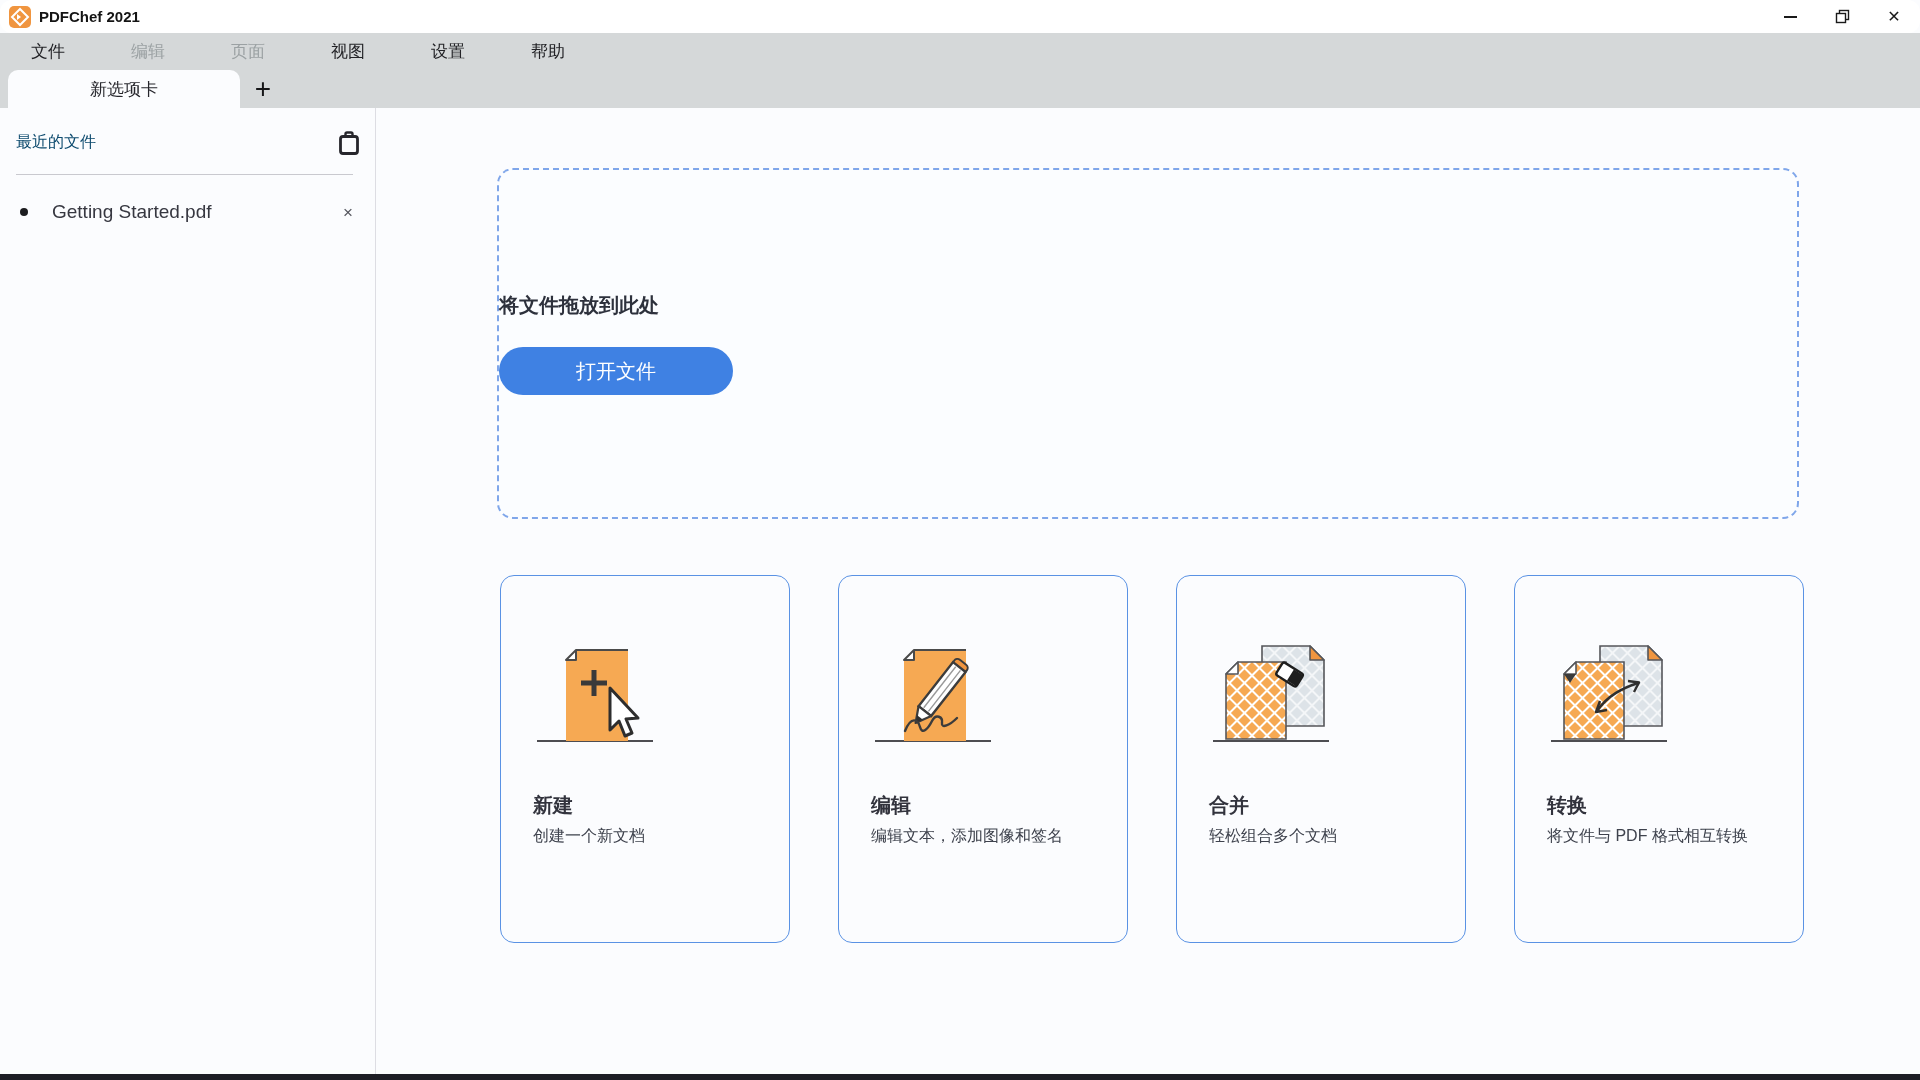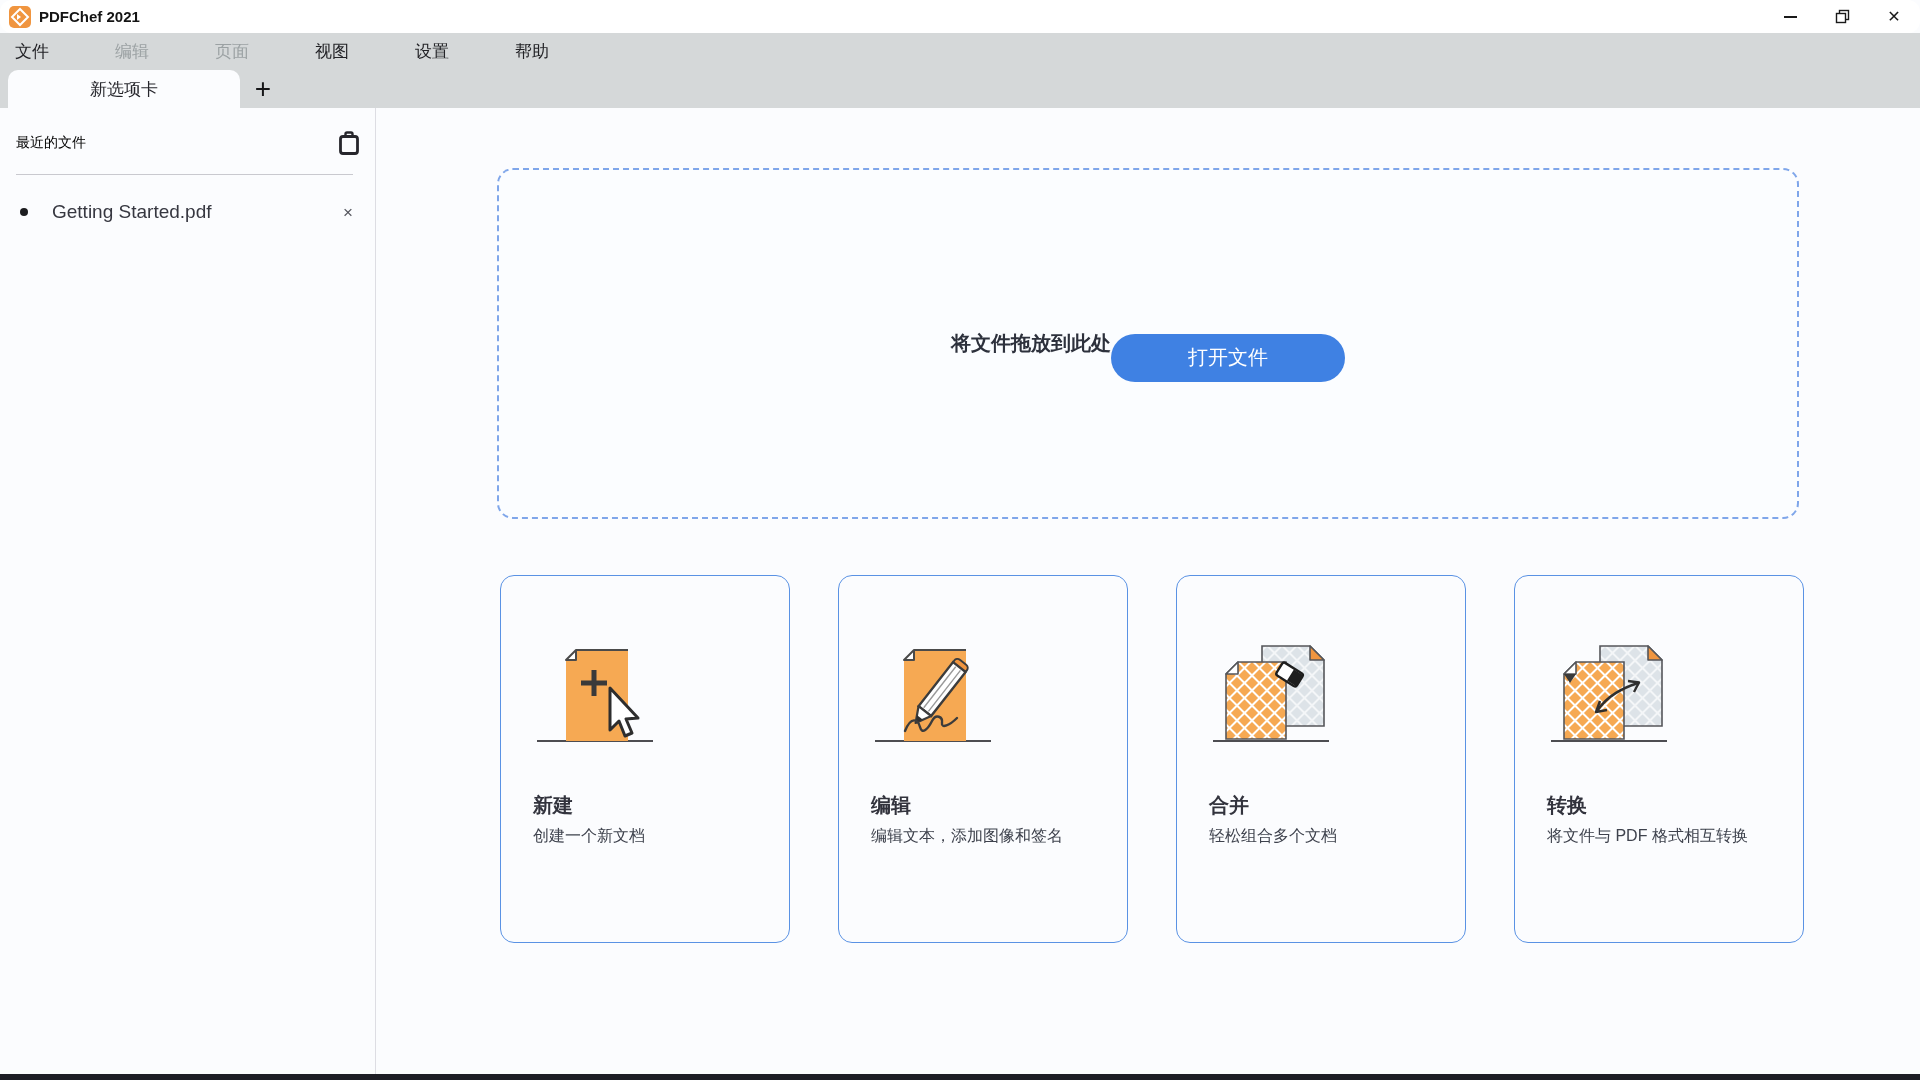--- a/index.html
+++ b/index.html
@@ -11,50 +11,50 @@
   
   .titlebar { height:33px; background:#ffffff; display:flex; align-items:center;border-radius:12px; }
   .app-icon { width:22px; height:22px; margin-left:9px; flex:0 0 auto; }
   .title-text { margin-left:8px; font-size:15px; font-weight:700; color:#141414; }
   .win-controls { margin-left:auto; display:flex; height:100%; }
   .win-btn { width:52px; height:100%; display:flex; align-items:center; justify-content:center; cursor:default; }
   .min-glyph { display:block; width:13px; height:0; border-top:2px solid #1a1a1a; }
   .close-glyph { font-size:16px; color:#1a1a1a; line-height:1; }
 
   
-  .menubar { height:37px; background:#d5d8d9; display:flex; align-items:center; padding-left:14px; }
+  .menubar { height:37px; background:#d5d8d9; display:flex; align-items:center; padding-left:30px; }
   .menu-item { font-size:17px; color:#232327; margin-right:64px; width:36px; text-align:center; white-space:nowrap; }
   .menu-item.disabled { color:#9ba1a3; }
 
   
   .tabstrip { height:38px; background:#d5d8d9; position:relative; }
   .tab { position:absolute; left:8px; bottom:0; width:232px; height:38px; background:#fbfcfe;
          border-radius:10px 10px 0 0; display:flex; align-items:center; justify-content:center;
          font-size:17px; color:#26262c;font-family:Liberation Mono, monospace; }
   .newtab-btn { position:absolute; left:246px; top:2px; width:34px; height:34px; display:flex;
                 align-items:center; justify-content:center; font-size:28px; font-weight:300; color:#161618; }
 
   
   .body { display:flex; height:966px; }
   .sidebar { width:376px; background:#fbfcfe; border-right:1px solid #dddde3; position:relative; }
   .sidebar-header { display:flex; align-items:center; padding:21px 14px 12px 16px; }
-  .sidebar-title { font-size:14px; color:#000000; }
+  .sidebar-title { font-size:16px; color:#0c4a6e; }
   .trash-btn { margin-left:auto; display:flex; }
   .sidebar-divider { height:1px; background:#c9c9cf; margin:6px 22px 0 16px; }
   .file-row { display:flex; align-items:center; padding:26px 22px 0 20px; }
   .file-bullet { width:8px; height:8px; border-radius:50%; background:#1c1c1f; margin-right:24px; flex:0 0 auto; }
   .file-name { font-size:19px; color:#363740; }
   .file-close { margin-left:auto; font-size:17px; color:#55565e; line-height:1; }
 
   .main { flex:1; position:relative; background:#fbfcfe; }
 
   
   .dropzone { position:absolute; left:121px; top:60px; width:1302px; height:351px;
               border:2px dashed #7fa6ea; border-radius:16px; background:#fbfdff;
-              display:flex; align-items:center; justify-content:center; }
+              display:flex; flex-direction:column; align-items:flex-start; justify-content:center; }
   .drop-hint { font-size:20px; font-weight:700; color:#2d313c; }
   .open-btn { margin-top:28px; width:234px; height:48px; border:none; border-radius:24px;
               background:#3f81e3; color:#ffffff; font-size:20px; display:flex;
               align-items:center; justify-content:center; font-family:inherit; }
 
   
   .cards { position:absolute; left:124px; top:467px; display:flex; gap:48px;justify-content:center; }
   .card { width:290px; height:368px; border:1px solid #5a92e4; border-radius:14px; background:#fbfcfe; }
   .card-icon { margin:62px 0 0 30px; width:130px; height:110px; }
   .card-title { margin:40px 0 0 32px; font-size:20px; font-weight:700; color:#32333d; }

